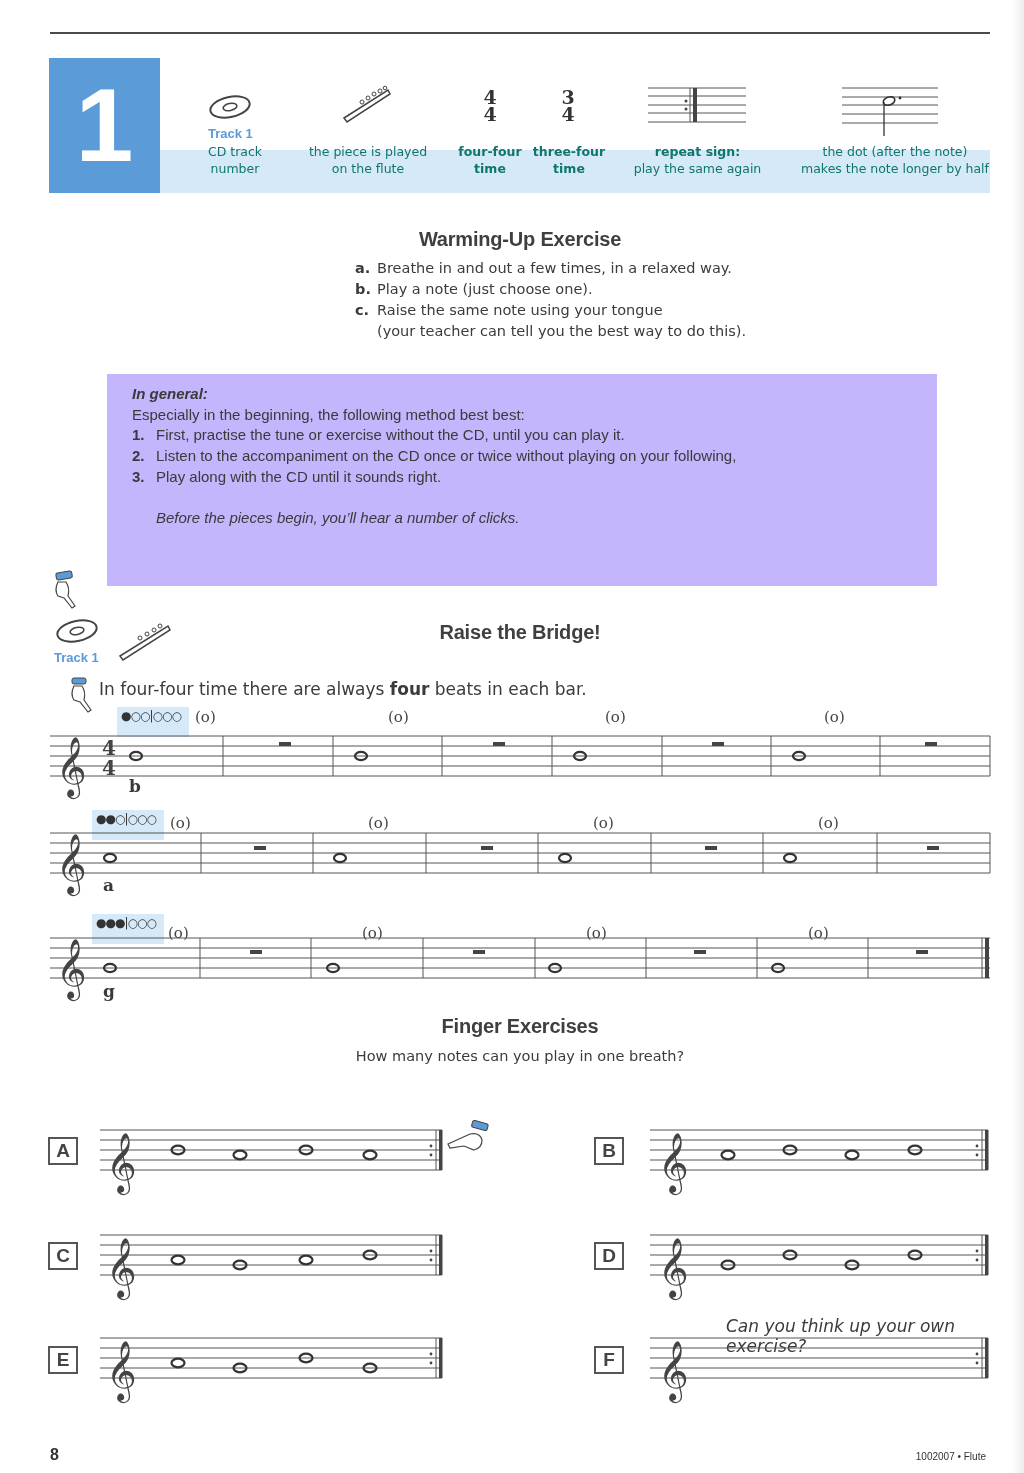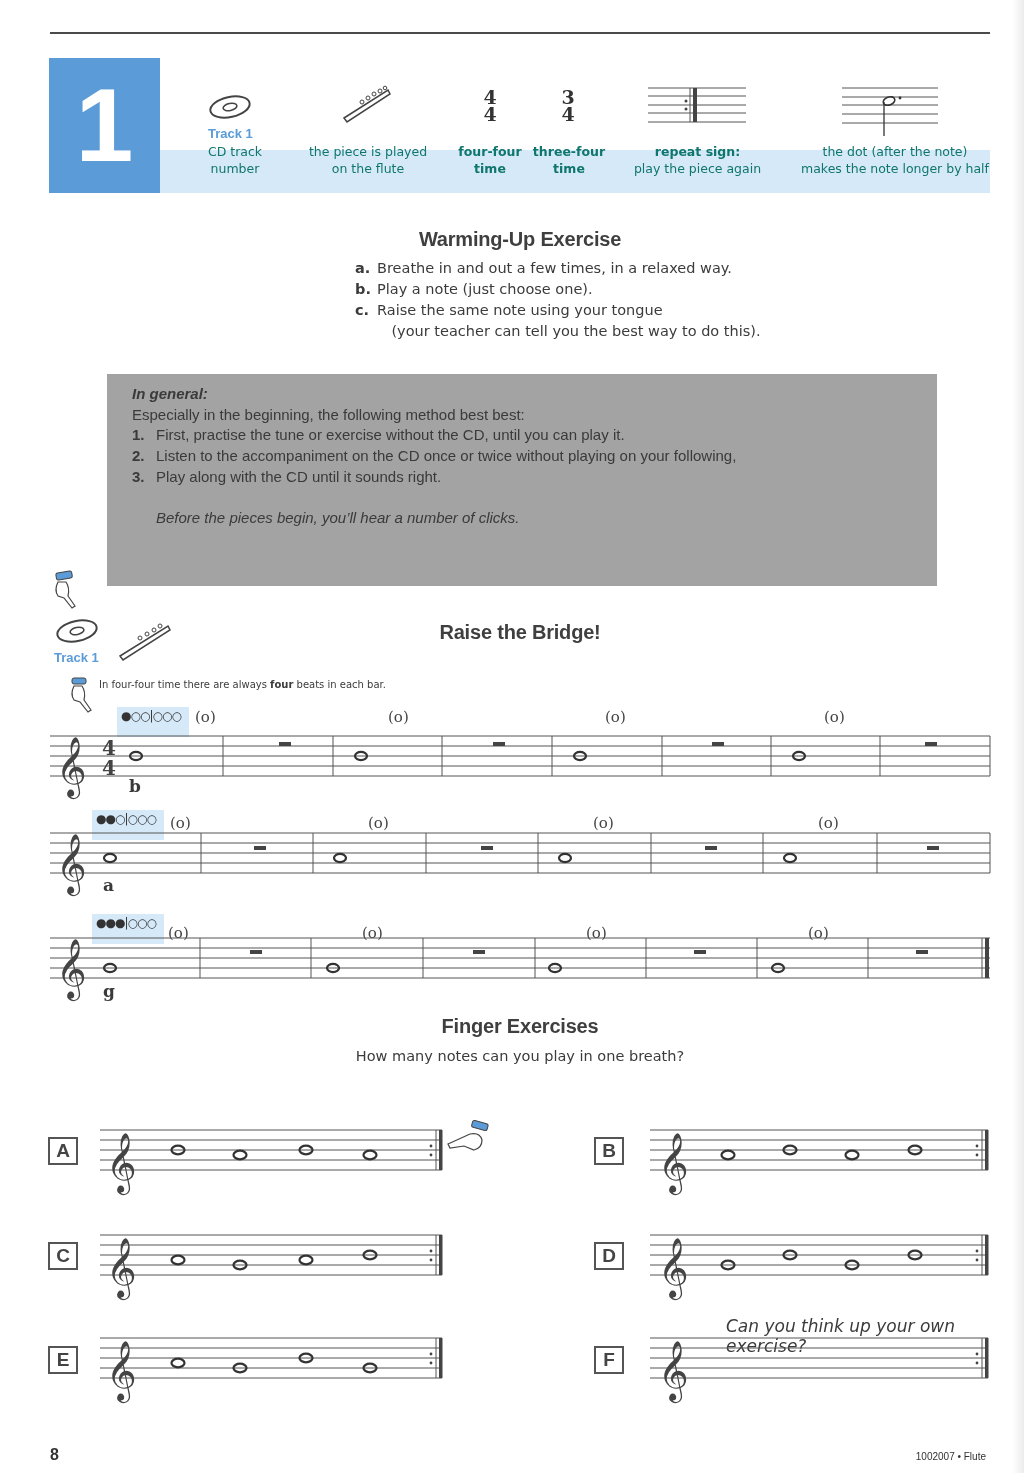--- a/index.html
+++ b/index.html
@@ -15,30 +15,30 @@
   .legend-band { left: 160px; top: 150px; width: 830px; height: 43px; background: #d6e9f8; }
   .legend-cell { top: 143px; text-align: center; font-size: 12.5px; line-height: 17px; color: #0f766e; }
   .legend-cell b { font-weight: bold; }
   .track-label { color: #5b9bd8; font-family: "Liberation Sans", sans-serif; font-weight: bold; font-size: 13px; }
   .timesig { font-family: "DejaVu Serif", serif; font-weight: bold; font-size: 19px; line-height: 17px; text-align: center; color: #333; }
 
   
   .section-title { font-family: "Liberation Sans", sans-serif; font-weight: bold; font-size: 20px; color: #3f3f3f; text-align: center; letter-spacing: -0.2px; }
   .body-text { font-size: 14.5px; line-height: 21px; color: #3b3b3b; }
   .warm-list .lbl { display: inline-block; width: 22px; font-weight: bold; }
-  .warm-list .indent { padding-left: 22px; text-align: center; }
+  .warm-list .indent { padding-left: 22px; }
 
   
-  .info-box { left: 107px; top: 374px; width: 830px; height: 212px; background: #a3a3a3; padding: 10px 0 0 25px; font-family: "Liberation Sans", sans-serif; font-size: 15px; line-height: 20.7px; color: #3a3a3a; }
+  .info-box { left: 107px; top: 374px; width: 830px; height: 212px; background: #c4b5fd; padding: 10px 0 0 25px; font-family: "Liberation Sans", sans-serif; font-size: 15px; line-height: 20.7px; color: #3a3a3a; }
   .info-box .head { font-style: italic; font-weight: bold; }
   .info-box .num { display: inline-block; width: 24px; font-weight: bold; }
   .info-box .indent { padding-left: 24px; }
   .info-box .note { font-style: italic; padding-left: 24px; margin-top: 20px; }
 
-  .hint-text { font-size: 10px; color: #3b3b3b; }
+  .hint-text { font-size: 17px; color: #3b3b3b; }
   .pitch-letter { font-family: "DejaVu Serif", serif; font-weight: bold; font-size: 17px; color: #3a3a3a; }
   .fingering-box { background: #d6e9f8; }
   .ex-label { width: 30px; height: 28px; border: 2px solid #555; display: flex; align-items: center; justify-content: center; font-family: "Liberation Sans", sans-serif; font-weight: bold; font-size: 19px; color: #444; background: #fff; }
   .ex-question { font-style: italic; font-size: 17px; color: #3b3b3b; }
   .footer-page { left: 50px; top: 1446px; font-family: "Liberation Sans", sans-serif; font-weight: bold; font-size: 16px; color: #333; }
   .footer-code { right: 38px; top: 1451px; font-family: "Liberation Sans", sans-serif; font-size: 10px; color: #333; }
   svg { overflow: visible; }
 </style>
 </head>
 <body>
@@ -109,21 +109,21 @@
   <div>the piece is played</div>
     <div>on the flute</div>
 </div>
 <div class="abs legend-cell" style="left:455px;width:70px">
   <b>four-four</b><br><b>time</b>
 </div>
 <div class="abs legend-cell" style="left:532px;width:74px">
   <b>three-four</b><br><b>time</b>
 </div>
 <div class="abs legend-cell" style="left:625px;width:145px">
-  <b>repeat sign:</b><br><span>play the piece again</span>
+  <b>repeat sign:</b><br><span>play the same again</span>
 </div>
 <div class="abs legend-cell" style="left:800px;width:190px">
   <div>the dot (after the note)</div>
     <div>makes the note longer by half</div>
 </div>
 
 <div class="abs section-title" style="left:320px;top:228px;width:400px">Warming-Up Exercise</div>
 <div class="abs body-text warm-list" style="left:355px;top:258px;width:420px">
   <div><span class="lbl">a.</span><span>Breathe in and out a few times, in a relaxed way.</span></div>
   <div><span class="lbl">b.</span><span>Play a note (just choose one).</span></div>

